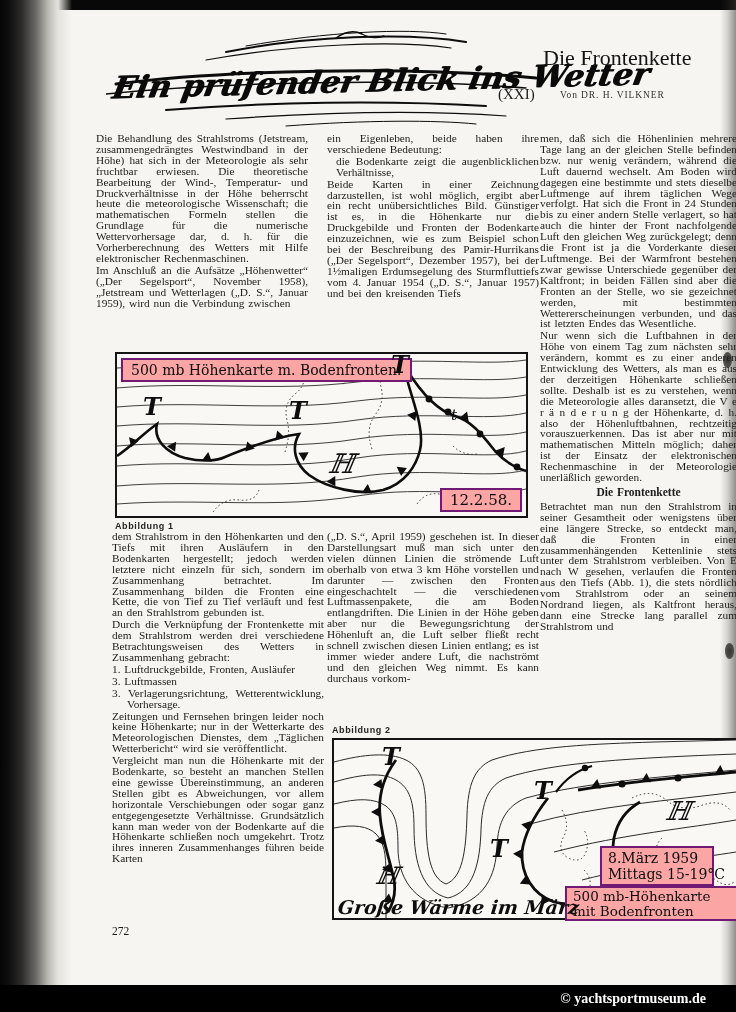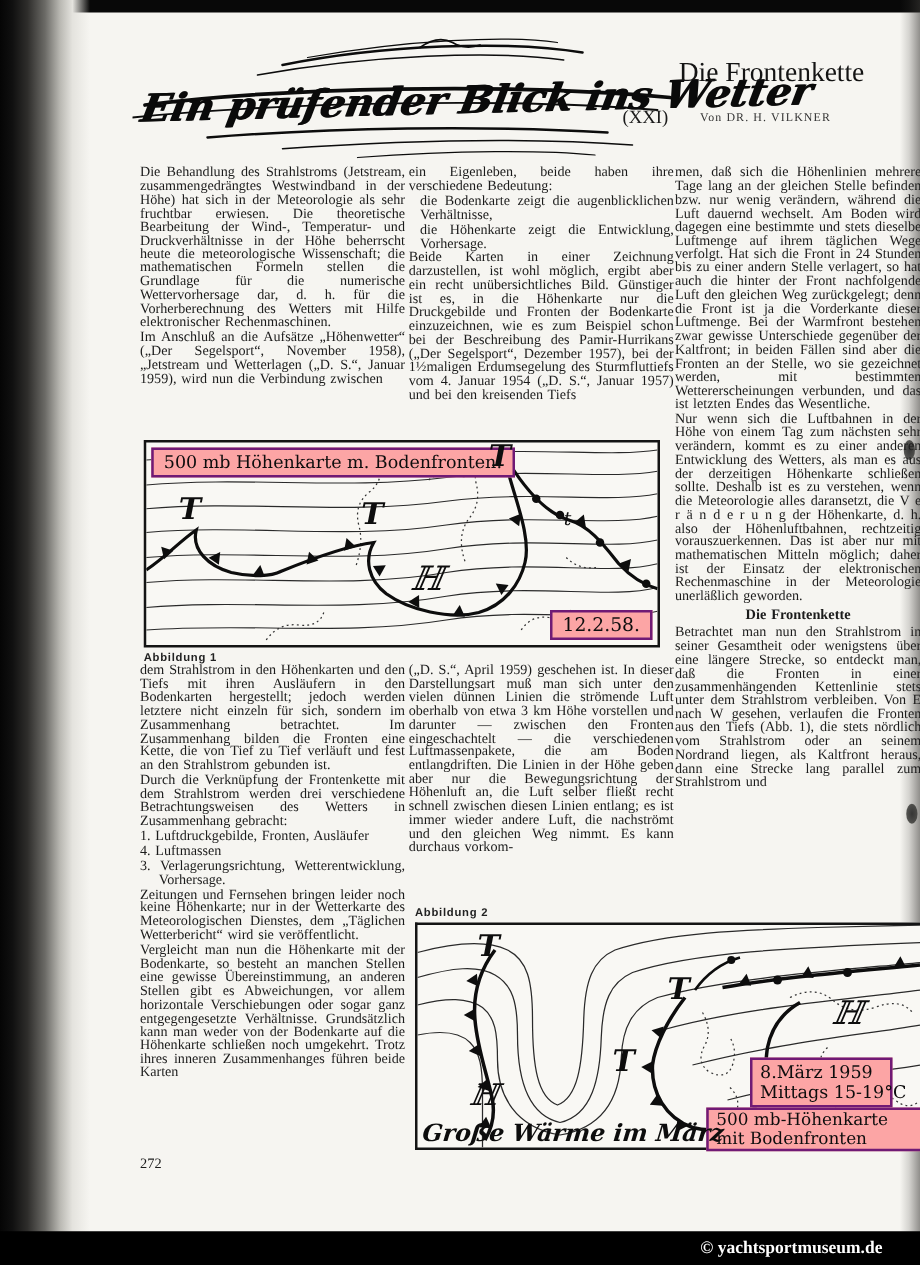--- a/index.html
+++ b/index.html
@@ -70,29 +70,28 @@
       <path d="M120,97 C220,90 320,88 400,94" stroke-width="1.2"></path>
       <path d="M180,104 C260,98 330,98 370,102" stroke-width="1"></path>
     </g>
   </svg>
   <div class="script-title">Ein prüfender Blick ins Wetter</div>
 </div>
 <div class="series-number">(XXI)</div>
 <div class="article-title">Die Frontenkette</div>
 <div class="byline">Von DR. H. VILKNER</div>
 
-<div class="textcol" style="left:112px;top:133px;width:212px;height:216px;">
+<div class="textcol" style="left:96px;top:133px;width:212px;height:216px;">
   <p>Die Behandlung des Strahlstroms (Jetstream, zusammengedrängtes Westwindband in der Höhe) hat sich in der Meteorologie als sehr fruchtbar erwiesen. Die theoretische Bearbeitung der Wind-, Temperatur- und Druckverhältnisse in der Höhe beherrscht heute die meteorologische Wissenschaft; die mathematischen Formeln stellen die Grundlage für die numerische Wettervorhersage dar, d. h. für die Vorherberechnung des Wetters mit Hilfe elektronischer Rechenmaschinen.</p>
   <p>Im Anschluß an die Aufsätze „Höhenwetter“ („Der Segelsport“, November 1958), „Jetstream und Wetterlagen („D. S.“, Januar 1959), wird nun die Verbindung zwischen</p>
 </div>
 
 <div class="textcol" style="left:327px;top:133px;width:212px;height:216px;">
   <p>ein Eigenleben, beide haben ihre verschiedene Bedeutung:</p>
   <p class="indent">die Bodenkarte zeigt die augenblicklichen Verhältnisse,</p>
-  <p class="indent">die Höhenkarte zeigt die Entwicklung, Vorhersage.</p>
   <p>Beide Karten in einer Zeichnung darzustellen, ist wohl möglich, ergibt aber ein recht unübersichtliches Bild. Günstiger ist es, in die Höhenkarte nur die Druckgebilde und Fronten der Bodenkarte einzuzeichnen, wie es zum Beispiel schon bei der Beschreibung des Pamir-Hurrikans („Der Segelsport“, Dezember 1957), bei der 1½maligen Erdumsegelung des Sturmfluttiefs vom 4. Januar 1954 („D. S.“, Januar 1957) und bei den kreisenden Tiefs</p>
 </div>
 
 <div class="textcol" style="left:540px;top:133px;width:197px;height:586px;">
   <p>men, daß sich die Höhenlinien mehrere Tage lang an der gleichen Stelle befinden bzw. nur wenig verändern, während die Luft dauernd wechselt. Am Boden wird dagegen eine bestimmte und stets dieselbe Luftmenge auf ihrem täglichen Wege verfolgt. Hat sich die Front in 24 Stunden bis zu einer andern Stelle verlagert, so hat auch die hinter der Front nachfolgende Luft den gleichen Weg zurückgelegt; denn die Front ist ja die Vorderkante dieser Luftmenge. Bei der Warmfront bestehen zwar gewisse Unterschiede gegenüber der Kaltfront; in beiden Fällen sind aber die Fronten an der Stelle, wo sie gezeichnet werden, mit bestimmten Wettererscheinungen verbunden, und das ist letzten Endes das Wesentliche.</p>
   <p>Nur wenn sich die Luftbahnen in der Höhe von einem Tag zum nächsten sehr verändern, kommt es zu einer anderen Entwicklung des Wetters, als man es aus der derzeitigen Höhenkarte schließen sollte. Deshalb ist es zu verstehen, wenn die Meteorologie alles daransetzt, die V e r ä n d e r u n g der Höhenkarte, d. h. also der Höhenluftbahnen, rechtzeitig vorauszuerkennen. Das ist aber nur mit mathematischen Mitteln möglich; daher ist der Einsatz der elektronischen Rechenmaschine in der Meteorologie unerläßlich geworden.</p>
   <div class="col3-heading">Die Frontenkette</div>
   <p>Betrachtet man nun den Strahlstrom in seiner Gesamtheit oder wenigstens über eine längere Strecke, so entdeckt man, daß die Fronten in einer zusammenhängenden Kettenlinie stets unter dem Strahlstrom verbleiben. Von E nach W gesehen, verlaufen die Fronten aus den Tiefs (Abb. 1), die stets nördlich vom Strahlstrom oder an seinem Nordrand liegen, als Kaltfront heraus, dann eine Strecke lang parallel zum Strahlstrom und</p>
 </div>
 
@@ -149,21 +148,21 @@
   <div class="fig-letter" style="left:274px;top:-4px;font-size:24px;">T</div>
   <div class="fig-letter" style="left:334px;top:52px;font-size:15px;font-weight:normal;">t</div>
   <div class="fig-letter" style="left:212px;top:94px;font-size:27px;transform:skewX(-10deg);font-weight:normal;">ℍ</div>
 </div>
 <div class="fig-caption" style="left:115px;top:521px;width:413px;">Abbildung 1</div>
 
 <div class="textcol" style="left:112px;top:531px;width:212px;height:392px;">
   <p>dem Strahlstrom in den Höhenkarten und den Tiefs mit ihren Ausläufern in den Bodenkarten hergestellt; jedoch werden letztere nicht einzeln für sich, sondern im Zusammenhang betrachtet. Im Zusammenhang bilden die Fronten eine Kette, die von Tief zu Tief verläuft und fest an den Strahlstrom gebunden ist.</p>
   <p>Durch die Verknüpfung der Frontenkette mit dem Strahlstrom werden drei verschiedene Betrachtungsweisen des Wetters in Zusammenhang gebracht:</p>
   <p class="list-item">1. Luftdruckgebilde, Fronten, Ausläufer</p>
-  <p class="list-item">4. Luftmassen</p>
+  <p class="list-item">3. Luftmassen</p>
   <p class="list-item">3. Verlagerungsrichtung, Wetterentwicklung, Vorhersage.</p>
   <p>Zeitungen und Fernsehen bringen leider noch keine Höhenkarte; nur in der Wetterkarte des Meteorologischen Dienstes, dem „Täglichen Wetterbericht“ wird sie veröffentlicht.</p>
   <p>Vergleicht man nun die Höhenkarte mit der Bodenkarte, so besteht an manchen Stellen eine gewisse Übereinstimmung, an anderen Stellen gibt es Abweichungen, vor allem horizontale Verschiebungen oder sogar ganz entgegengesetzte Verhältnisse. Grundsätzlich kann man weder von der Bodenkarte auf die Höhenkarte schließen noch umgekehrt. Trotz ihres inneren Zusammenhanges führen beide Karten</p>
 </div>
 
 <div class="textcol" style="left:327px;top:531px;width:212px;height:180px;">
   <p>(„D. S.“, April 1959) geschehen ist. In dieser Darstellungsart muß man sich unter den vielen dünnen Linien die strömende Luft oberhalb von etwa 3 km Höhe vorstellen und darunter — zwischen den Fronten eingeschachtelt — die verschiedenen Luftmassenpakete, die am Boden entlangdriften. Die Linien in der Höhe geben aber nur die Bewegungsrichtung der Höhenluft an, die Luft selber fließt recht schnell zwischen diesen Linien entlang; es ist immer wieder andere Luft, die nachströmt und den gleichen Weg nimmt. Es kann durchaus vorkom-</p>
 </div>
 
 <div class="fig-caption" style="left:332px;top:725px;width:330px;">Abbildung 2</div>

